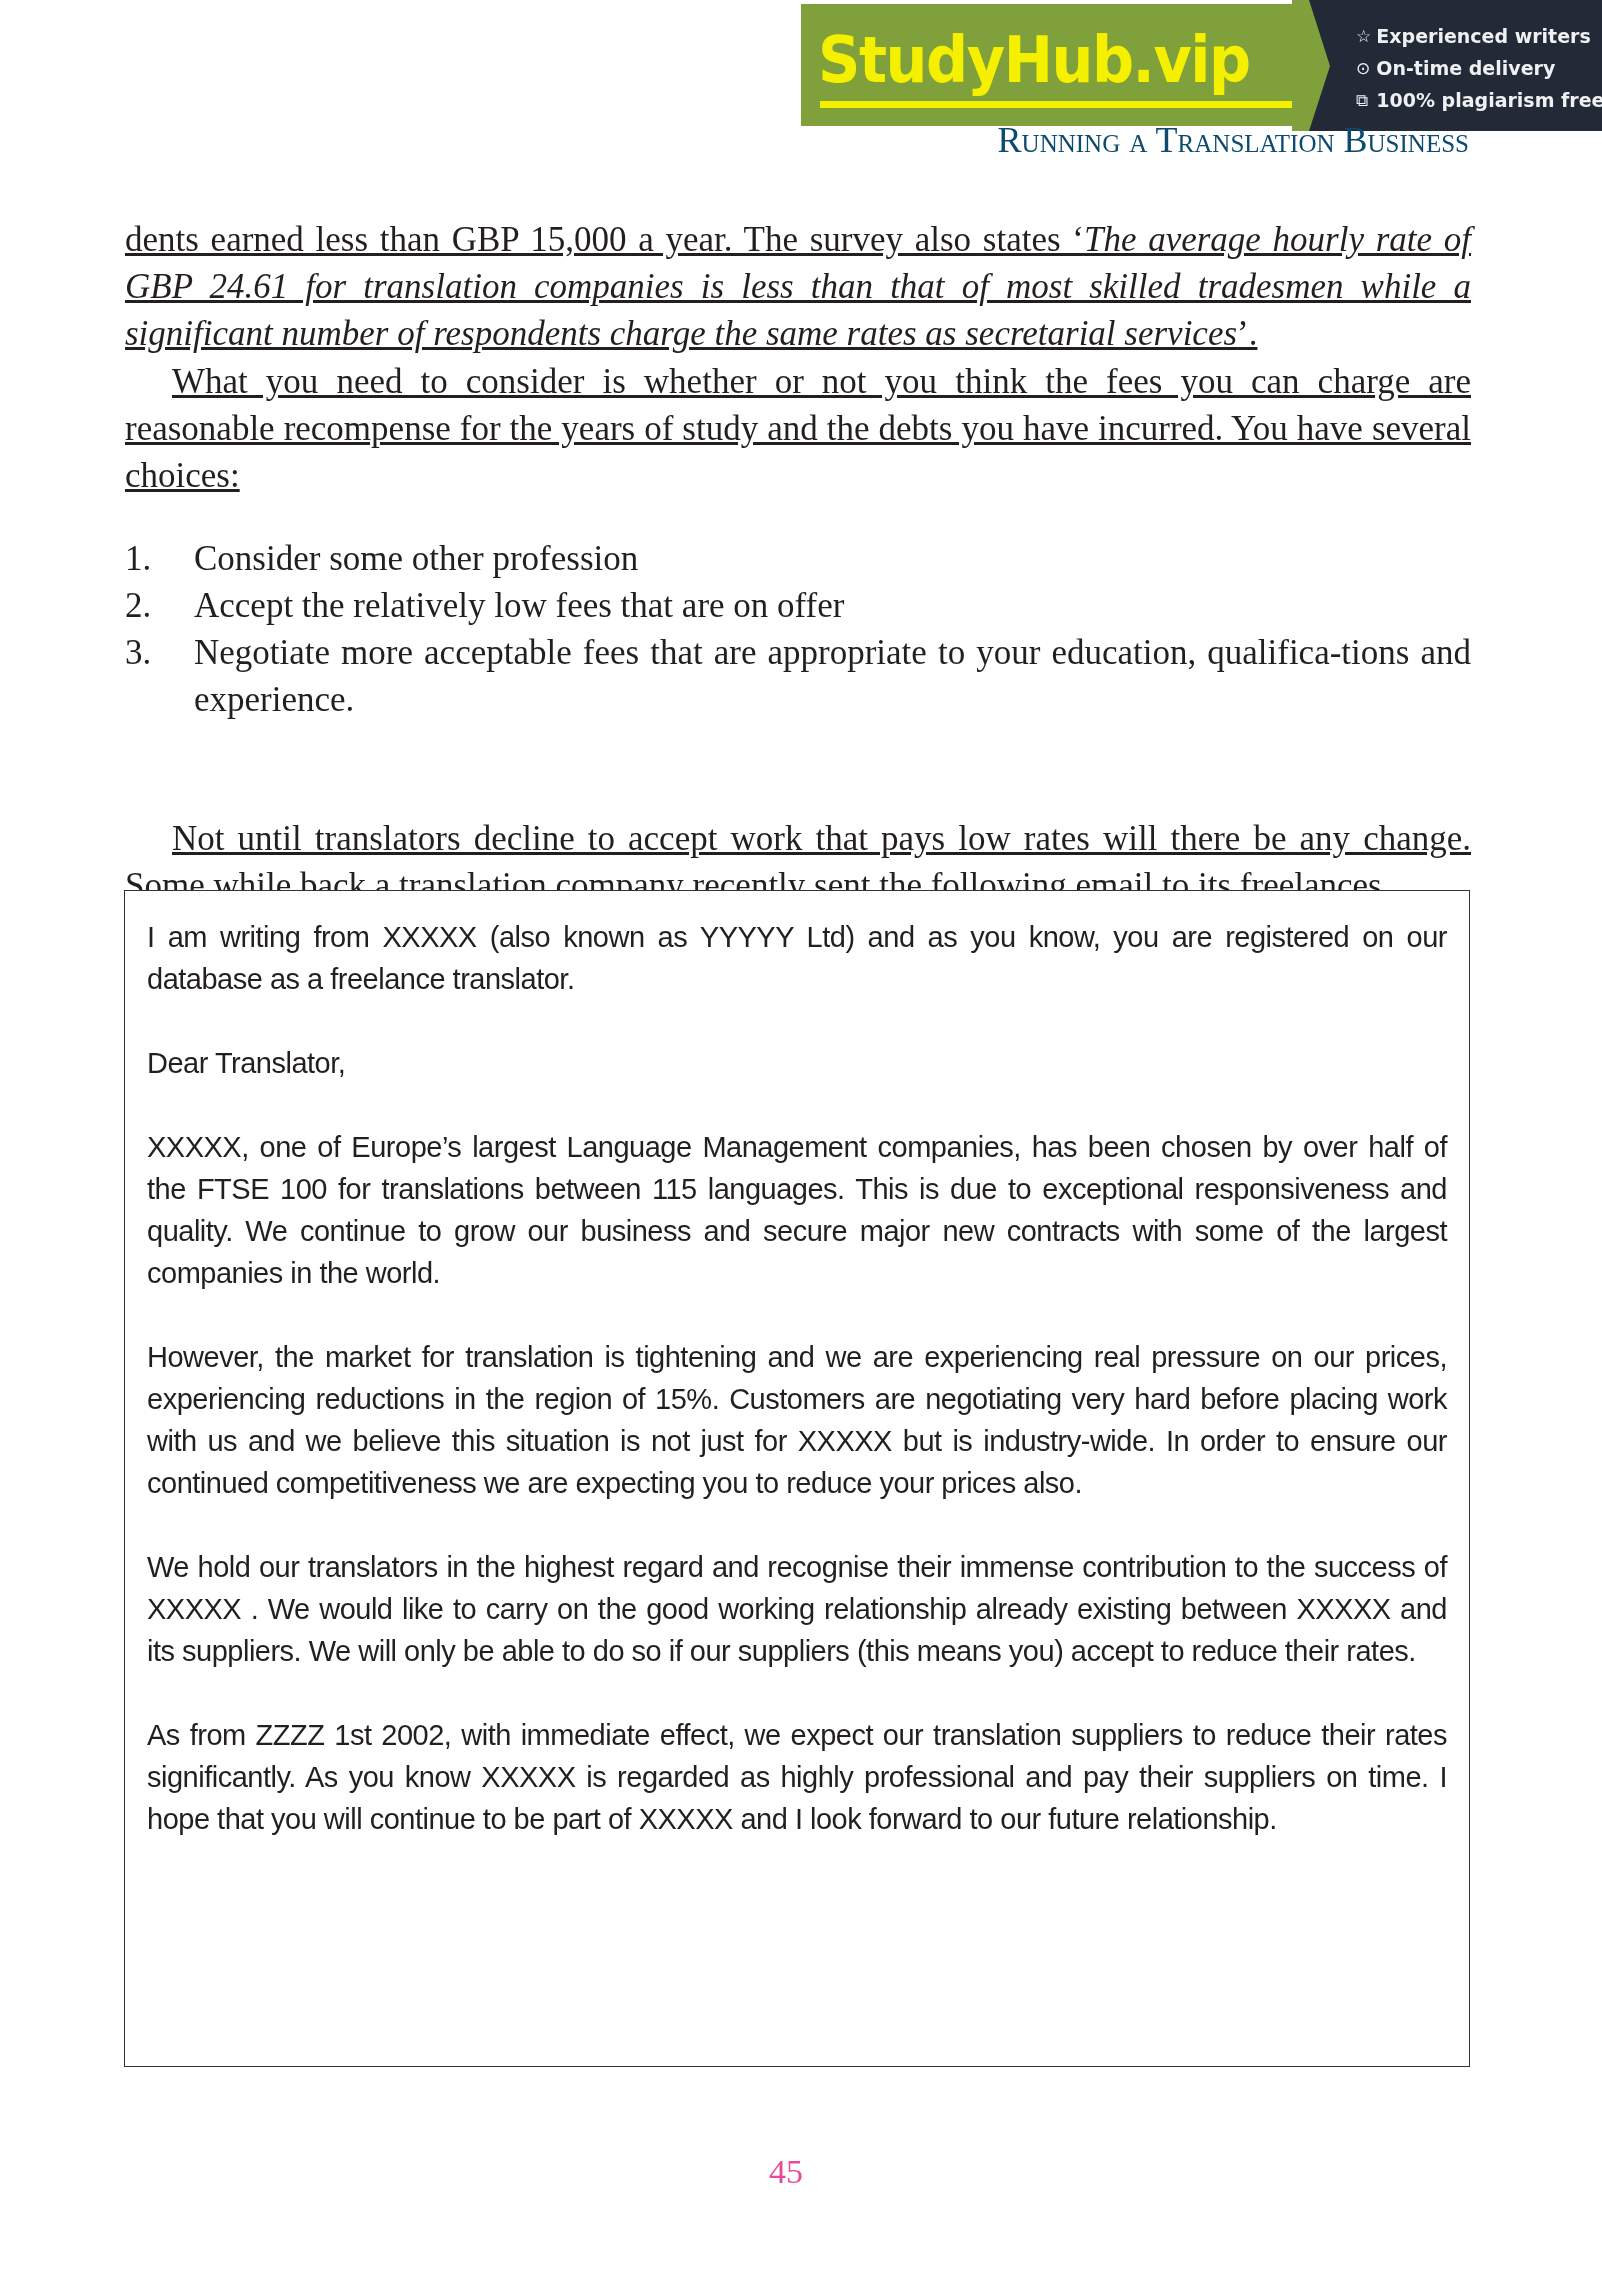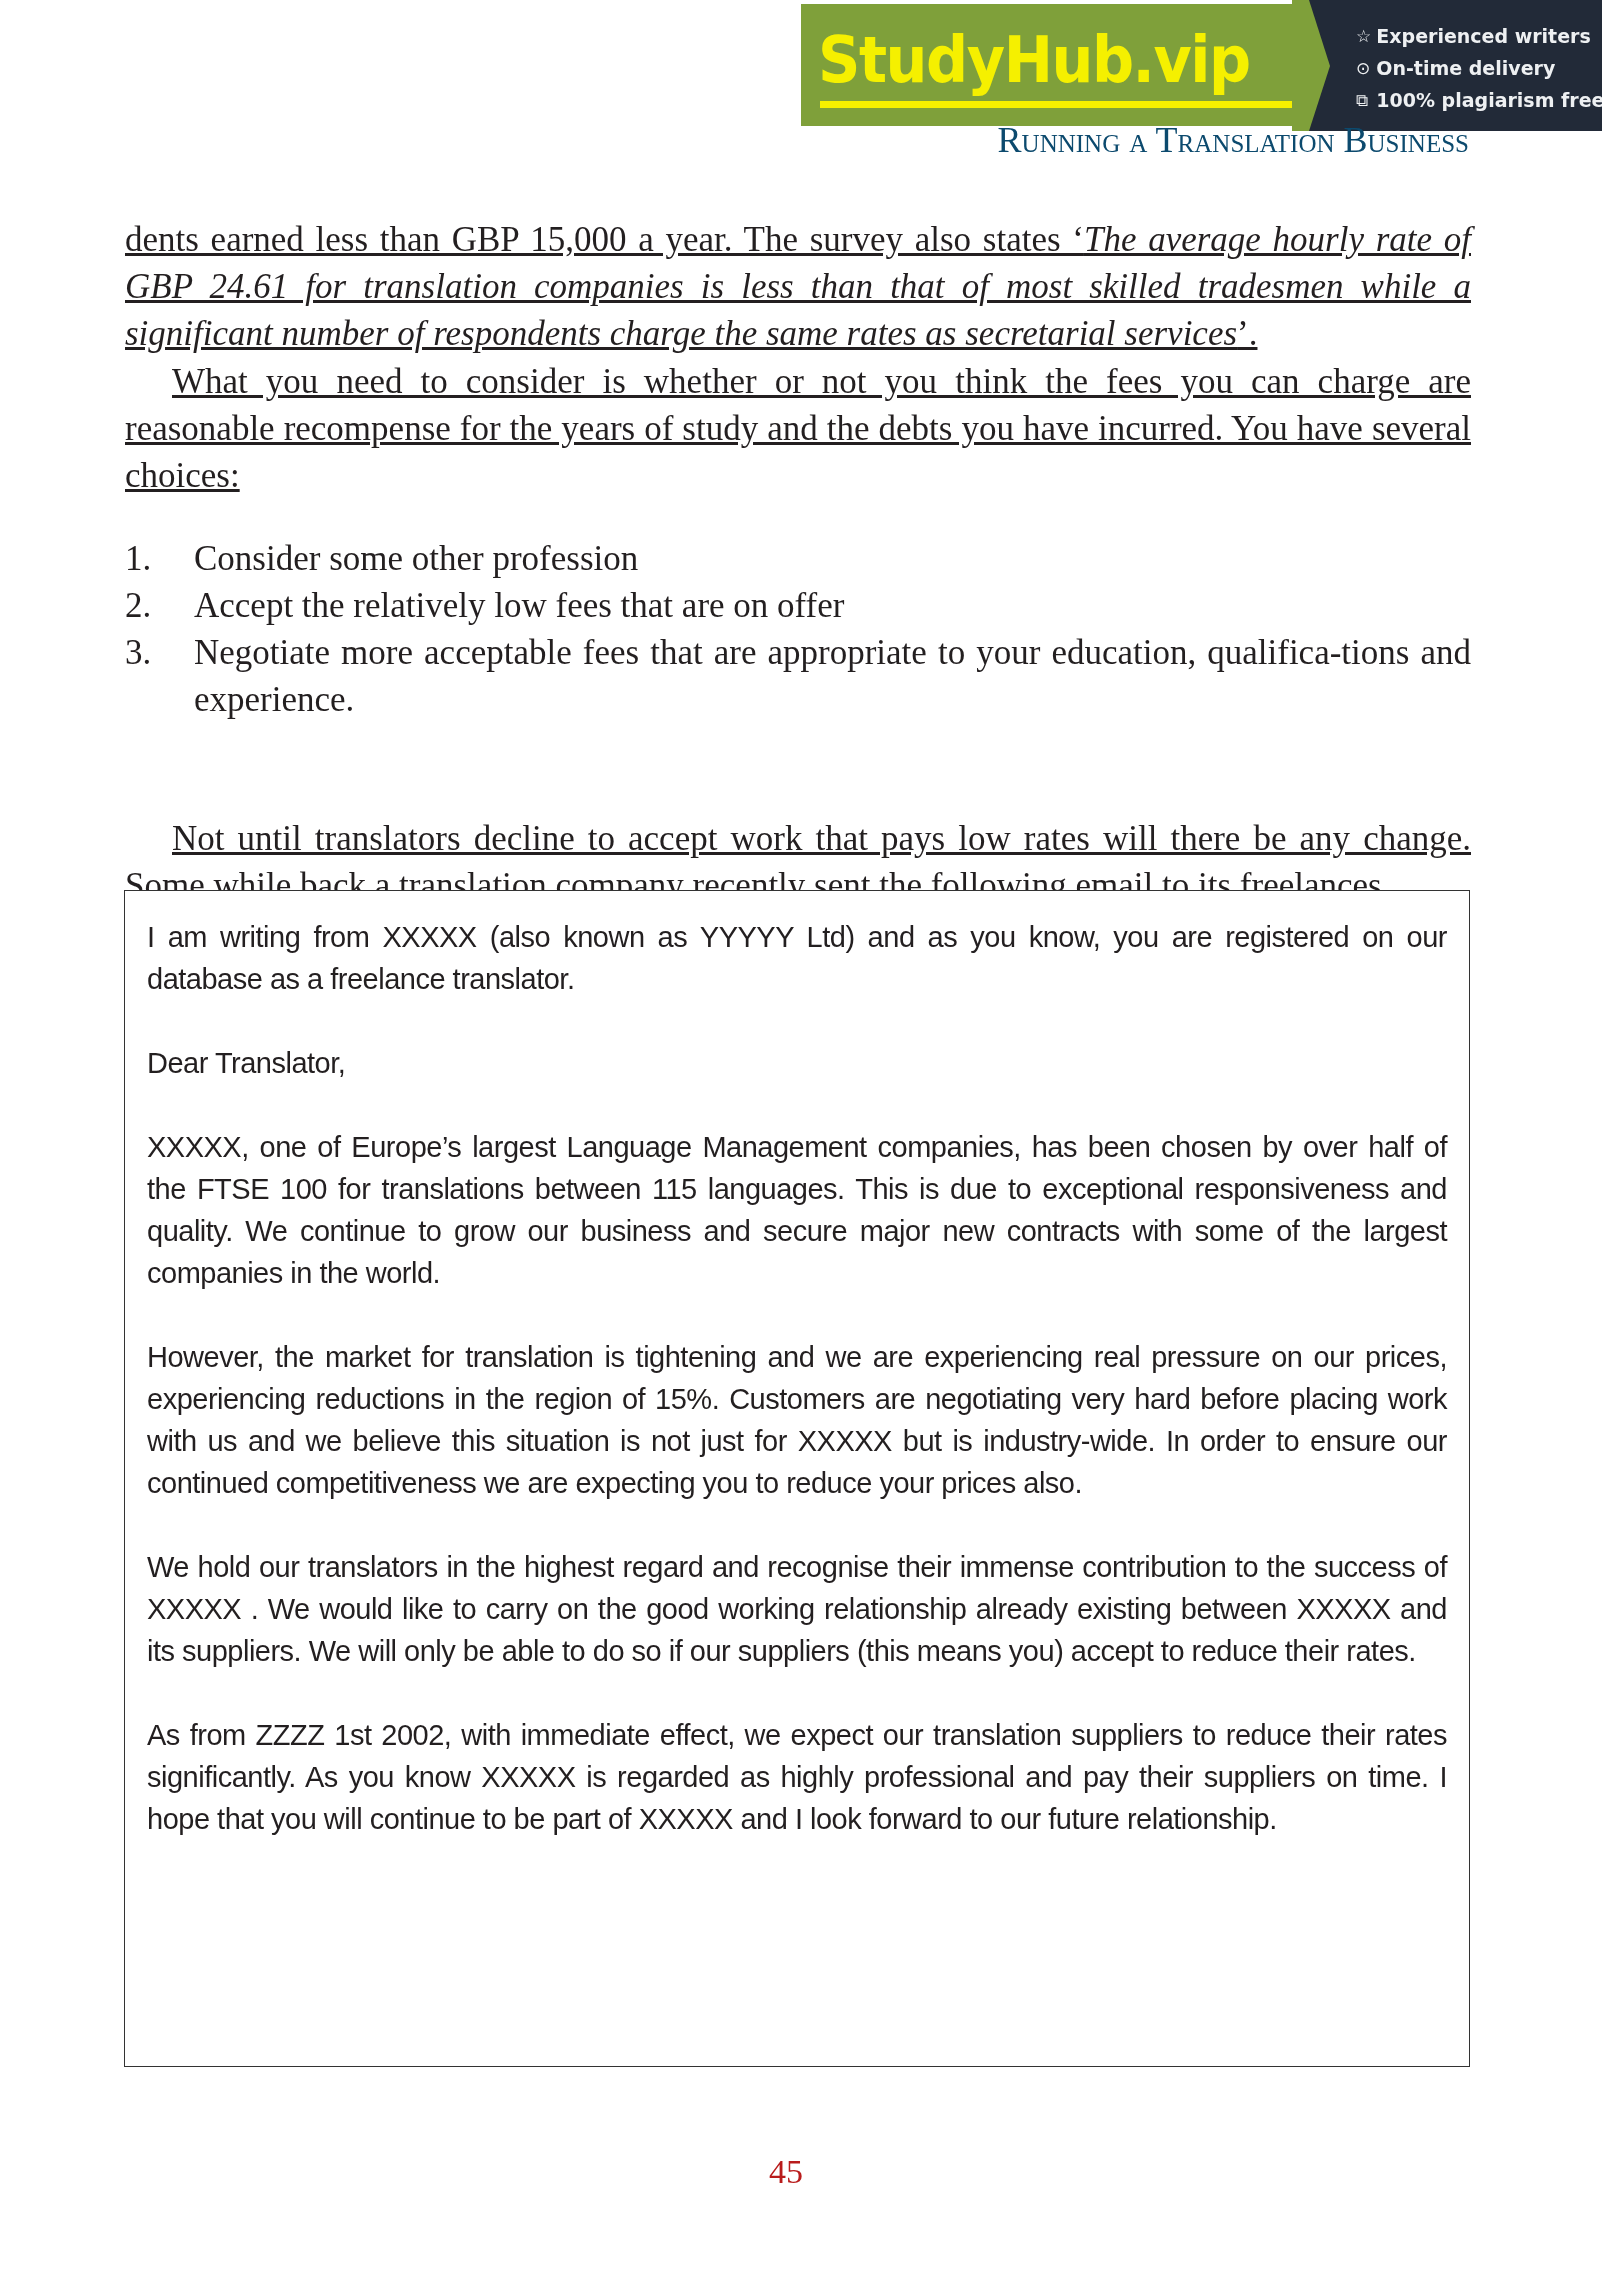--- a/index.html
+++ b/index.html
@@ -39,21 +39,21 @@
 
   .p3 { top: 815px; text-indent: 47px; }
 
   
   .email-box { position: absolute; left: 124px; top: 890px; width: 1344px; height: 1175px;
                border: 1.6px solid #333333; background: #ffffff; }
   .email-inner { position: absolute; left: 22px; top: 25px; width: 1300px; font-family: "Liberation Sans", sans-serif;
                  font-size: 29px; line-height: 42px; color: #231f20; }
   .email-p { margin: 0 0 42px 0; text-align: justify; transform-origin: left top; letter-spacing: -0.5px; word-spacing: 0px; }
 
-  .page-number { position: absolute; left: 769px; top: 2153px; font-family: "Liberation Serif", serif; font-size: 34px; color: #b91c1c; }
+  .page-number { position: absolute; left: 769px; top: 2153px; font-family: "Liberation Serif", serif; font-size: 34px; color: #ec4899; }
 </style>
 </head>
 <body>
 
 <div class="banner">
   <div class="banner-green">
     <div class="brand">StudyHub.vip</div>
     <div class="brand-underline"></div>
   </div>
   <div class="banner-dark"></div>

